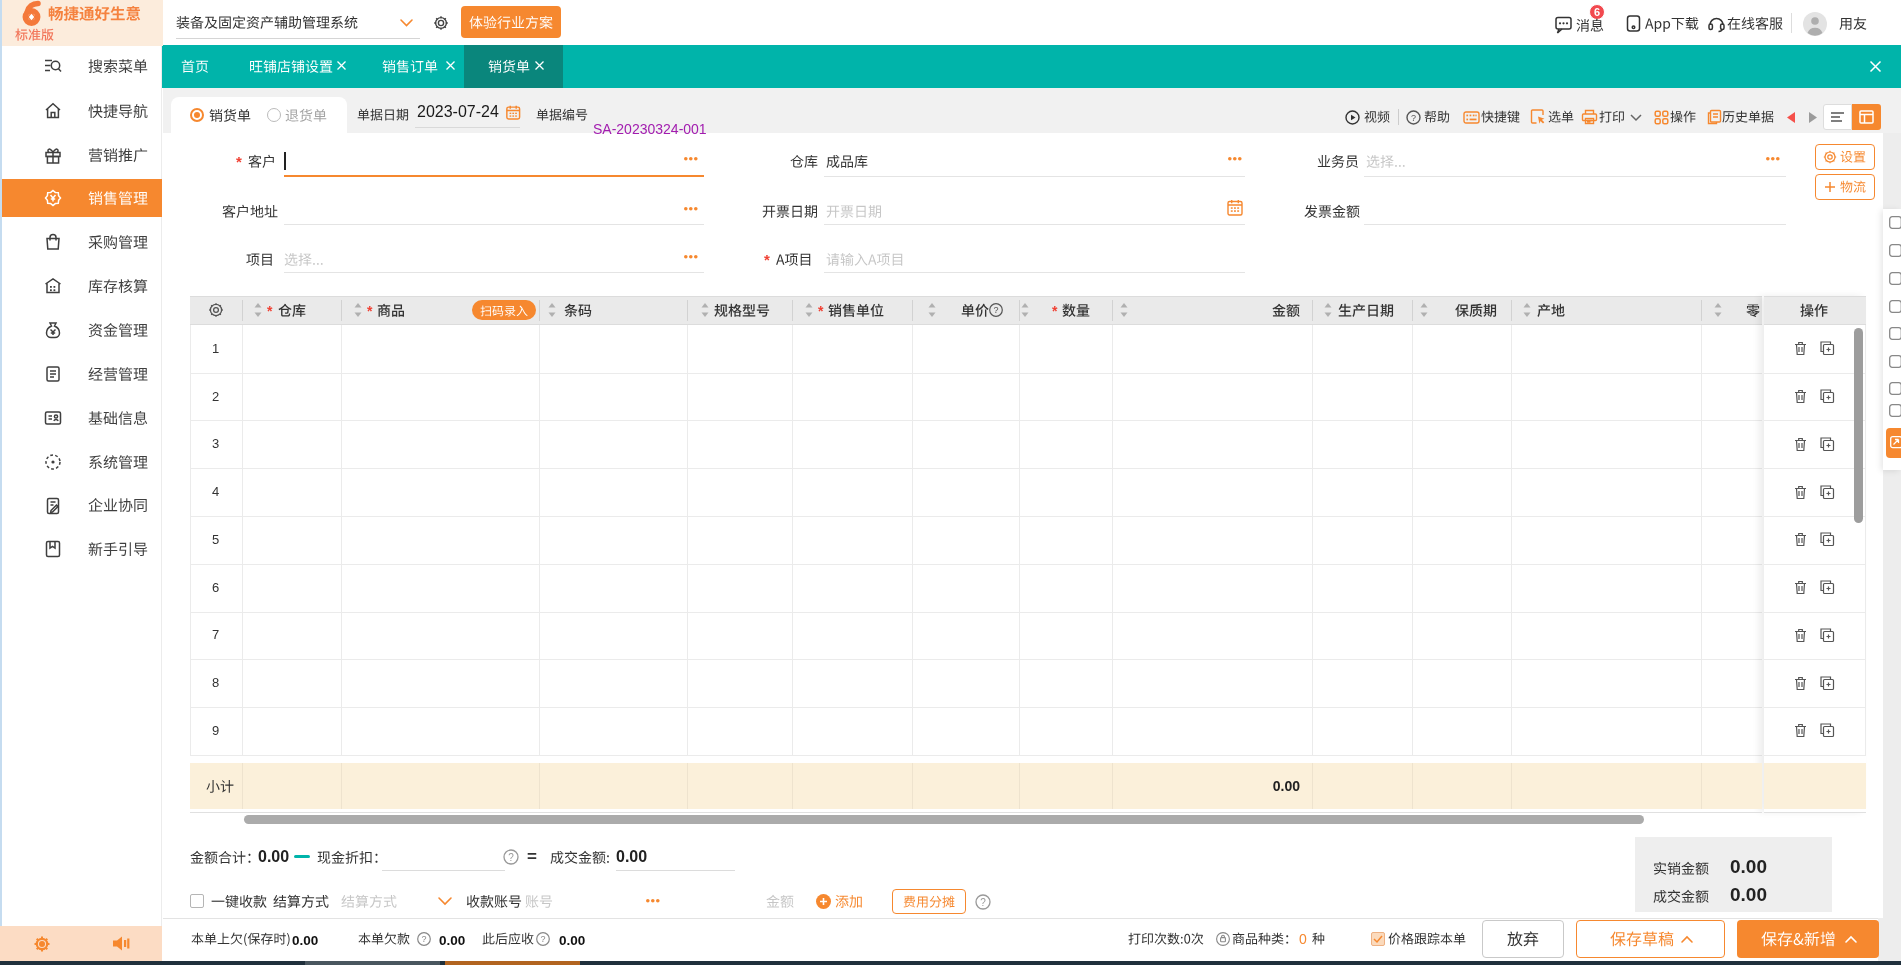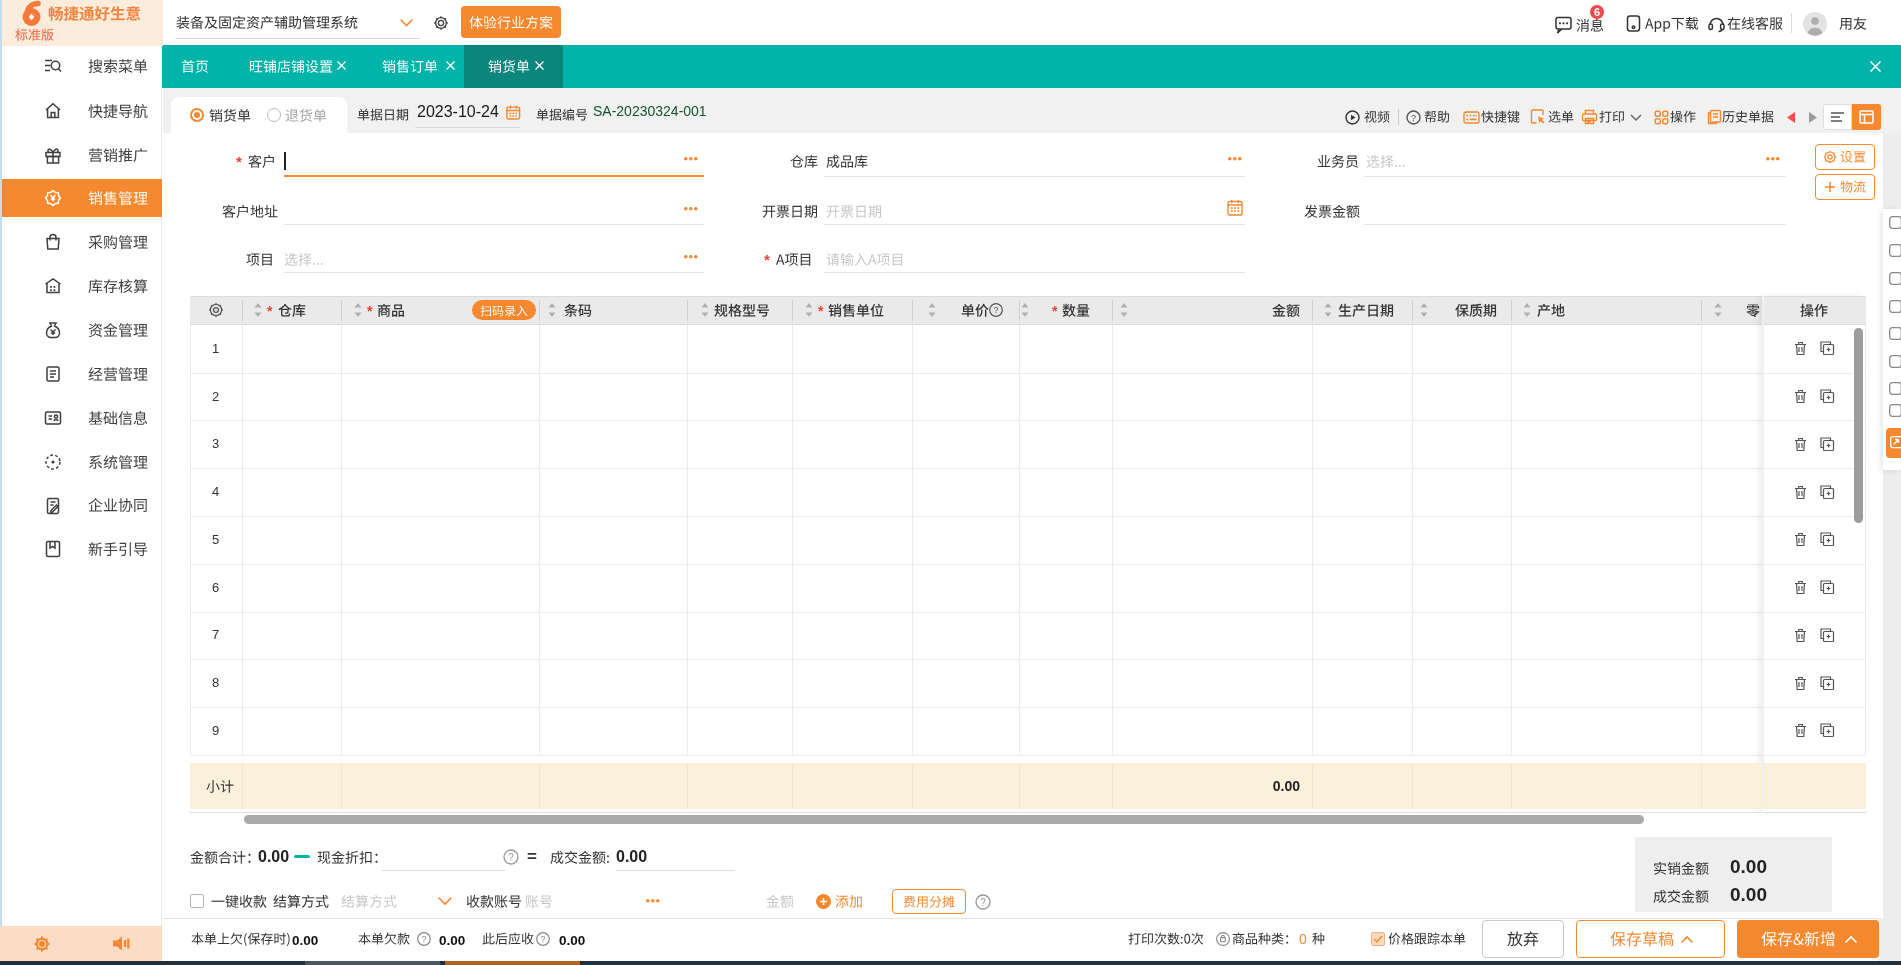--- a/index.html
+++ b/index.html
@@ -580,21 +580,21 @@
     </g>
   </svg>
 <svg style="position:absolute;left:357.0px;top:104.8px;overflow:visible" width="52.0" height="19.5">
     <g fill="#333" transform="translate(0,14.56) scale(0.013000)">
       <use href="#r5355" x="0"></use>
       <use href="#r636e" x="1000"></use>
       <use href="#r65e5" x="2000"></use>
       <use href="#r671f" x="3000"></use>
     </g>
   </svg>
-<div style="position:absolute;left:417px;top:103px;font-size:16px;color:#1a1a1a;font-weight:400;white-space:nowrap;">2023-10-24</div>
+<div style="position:absolute;left:417px;top:103px;font-size:16px;color:#1a1a1a;font-weight:400;white-space:nowrap;">2023-07-24</div>
 <svg style="position:absolute;left:505.5px;top:105px;overflow:visible;" width="15" height="15" viewBox="0 0 15 15">
     <g transform="scale(0.85)">
       <g stroke="#f6882f" stroke-width="1.7" fill="none">
         <rect x="1" y="2.5" width="15" height="14" rx="2"></rect>
         <path d="M5 1 L5 4.5 M12 1 L12 4.5 M1 6.5 L16 6.5"></path>
       </g>
       <g fill="#f6882f">
         <rect x="4.2" y="9" width="2" height="1.6"></rect>
         <rect x="7.5" y="9" width="2" height="1.6"></rect>
         <rect x="10.8" y="9" width="2" height="1.6"></rect>
@@ -606,21 +606,21 @@
   </svg>
 <div style="position:absolute;left:415px;top:127px;width:105px;height:1px;background:#d9d9d9"></div>
 <svg style="position:absolute;left:536.0px;top:104.8px;overflow:visible" width="52.0" height="19.5">
     <g fill="#333" transform="translate(0,14.56) scale(0.013000)">
       <use href="#r5355" x="0"></use>
       <use href="#r636e" x="1000"></use>
       <use href="#r7f16" x="2000"></use>
       <use href="#r53f7" x="3000"></use>
     </g>
   </svg>
-<div style="position:absolute;left:593px;top:103px;font-size:14px;color:#14532d;font-weight:400;white-space:nowrap;">SA-20230324-001</div>
+<div style="position:absolute;left:593px;top:121px;font-size:14px;color:#a21caf;font-weight:400;white-space:nowrap;">SA-20230324-001</div>
 <svg style="position:absolute;left:1345px;top:110px;overflow:visible;" width="15" height="15" viewBox="0 0 15 15">
     <g stroke="#333" stroke-width="1.4" fill="none">
       <circle cx="7.5" cy="7.5" r="6.5"></circle>
     </g>
     <path d="M6 4.8 L10.5 7.5 L6 10.2 Z" fill="#333"></path>
   </svg>
 <svg style="position:absolute;left:1364.0px;top:107.2px;overflow:visible" width="26.0" height="19.5">
     <g fill="#333" transform="translate(0,14.56) scale(0.013000)">
       <use href="#r89c6" x="0"></use>
       <use href="#r9891" x="1000"></use>

